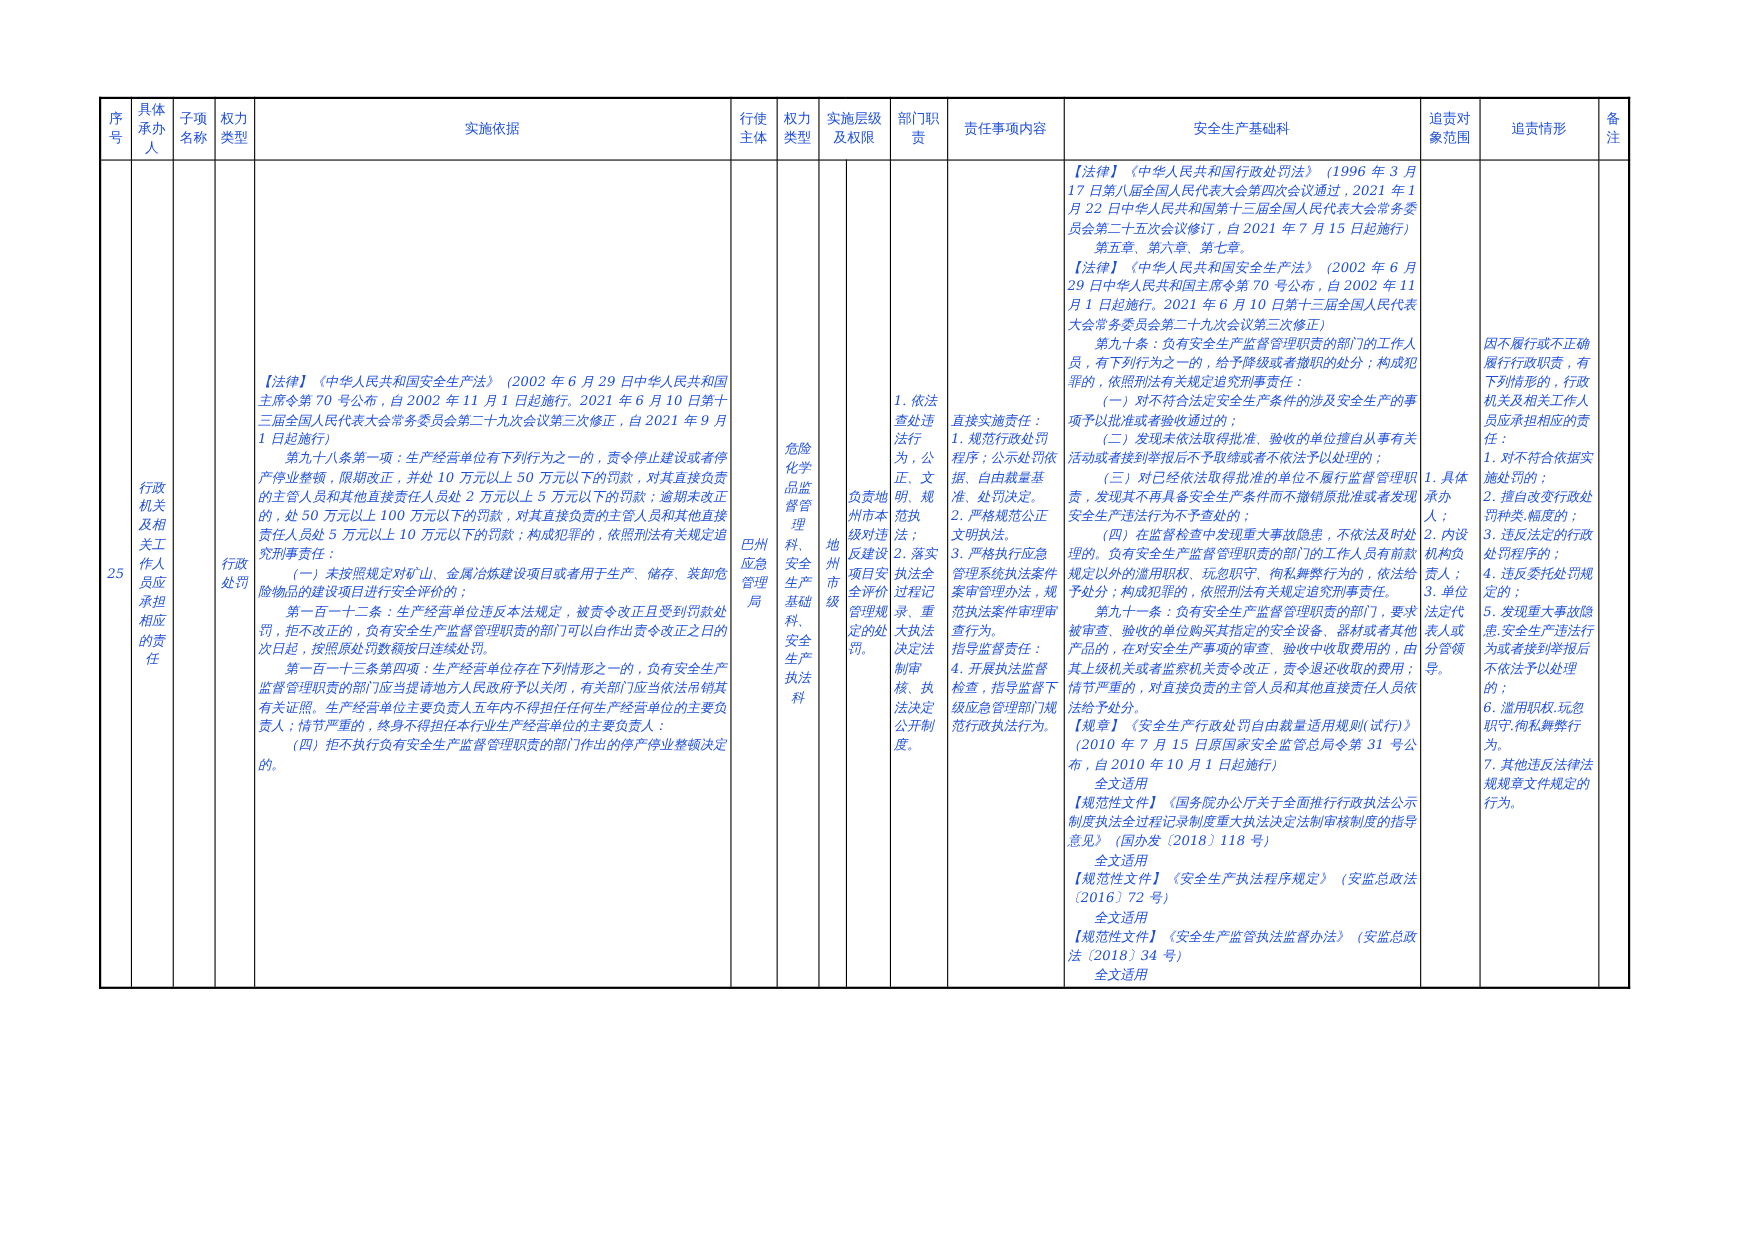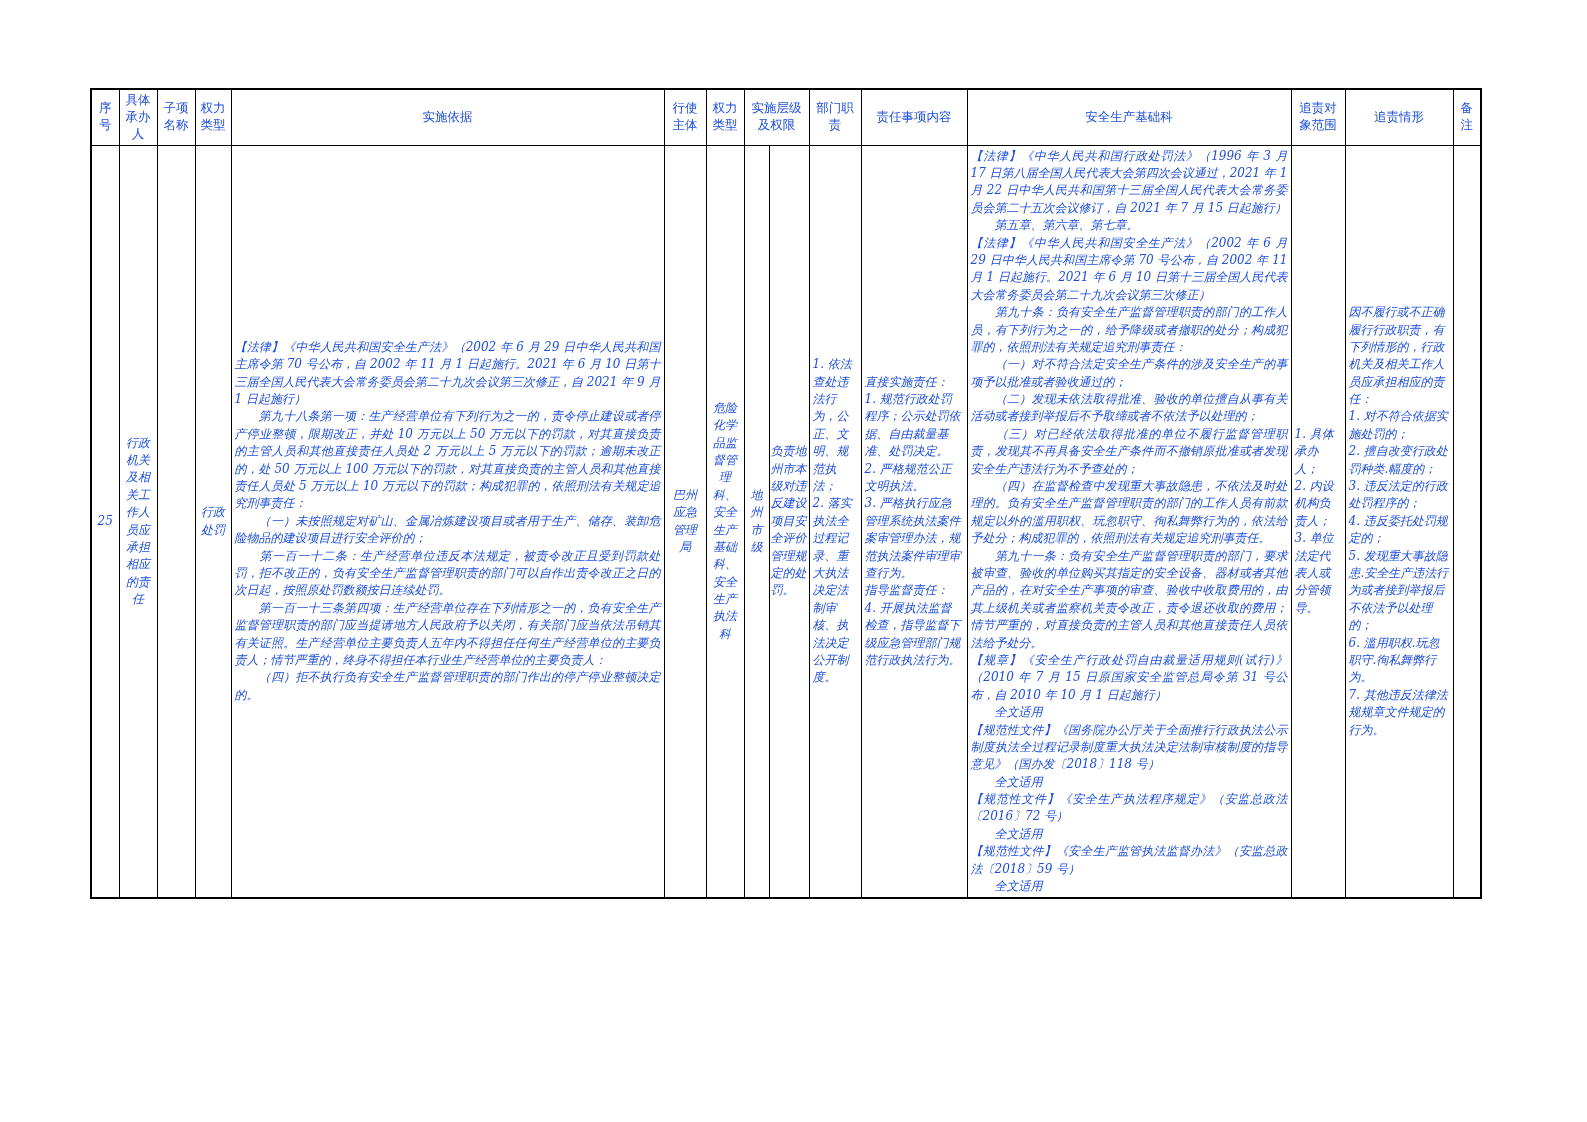--- a/index.html
+++ b/index.html
@@ -115,21 +115,21 @@
             <p>　　（二）发现未依法取得批准、验收的单位擅自从事有关活动或者接到举报后不予取缔或者不依法予以处理的；</p>
             <p>　　（三）对已经依法取得批准的单位不履行监督管理职责，发现其不再具备安全生产条件而不撤销原批准或者发现安全生产违法行为不予查处的；</p>
             <p>　　（四）在监督检查中发现重大事故隐患，不依法及时处理的。负有安全生产监督管理职责的部门的工作人员有前款规定以外的滥用职权、玩忽职守、徇私舞弊行为的，依法给予处分；构成犯罪的，依照刑法有关规定追究刑事责任。</p>
             <p>　　第九十一条：负有安全生产监督管理职责的部门，要求被审查、验收的单位购买其指定的安全设备、器材或者其他产品的，在对安全生产事项的审查、验收中收取费用的，由其上级机关或者监察机关责令改正，责令退还收取的费用；情节严重的，对直接负责的主管人员和其他直接责任人员依法给予处分。</p>
             <p>【规章】《安全生产行政处罚自由裁量适用规则(试行)》（2010 年 7 月 15 日原国家安全监管总局令第 31 号公布，自 2010 年 10 月 1 日起施行）</p>
             <p>　　全文适用</p>
             <p>【规范性文件】《国务院办公厅关于全面推行行政执法公示制度执法全过程记录制度重大执法决定法制审核制度的指导意见》（国办发〔2018〕118 号）</p>
             <p>　　全文适用</p>
             <p>【规范性文件】《安全生产执法程序规定》（安监总政法〔2016〕72 号）</p>
             <p>　　全文适用</p>
-            <p>【规范性文件】《安全生产监管执法监督办法》（安监总政法〔2018〕59 号）</p>
+            <p>【规范性文件】《安全生产监管执法监督办法》（安监总政法〔2018〕34 号）</p>
             <p>　　全文适用</p>
           </td>
         <td class="paras plain">
             <p>1. 具体承办人；</p>
             <p>2. 内设机构负责人；</p>
             <p>3. 单位法定代表人或分管领导。</p>
           </td>
         <td class="paras plain">
             <p>因不履行或不正确履行行政职责，有下列情形的，行政机关及相关工作人员应承担相应的责任：</p>
             <p>1. 对不符合依据实施处罚的；</p>

